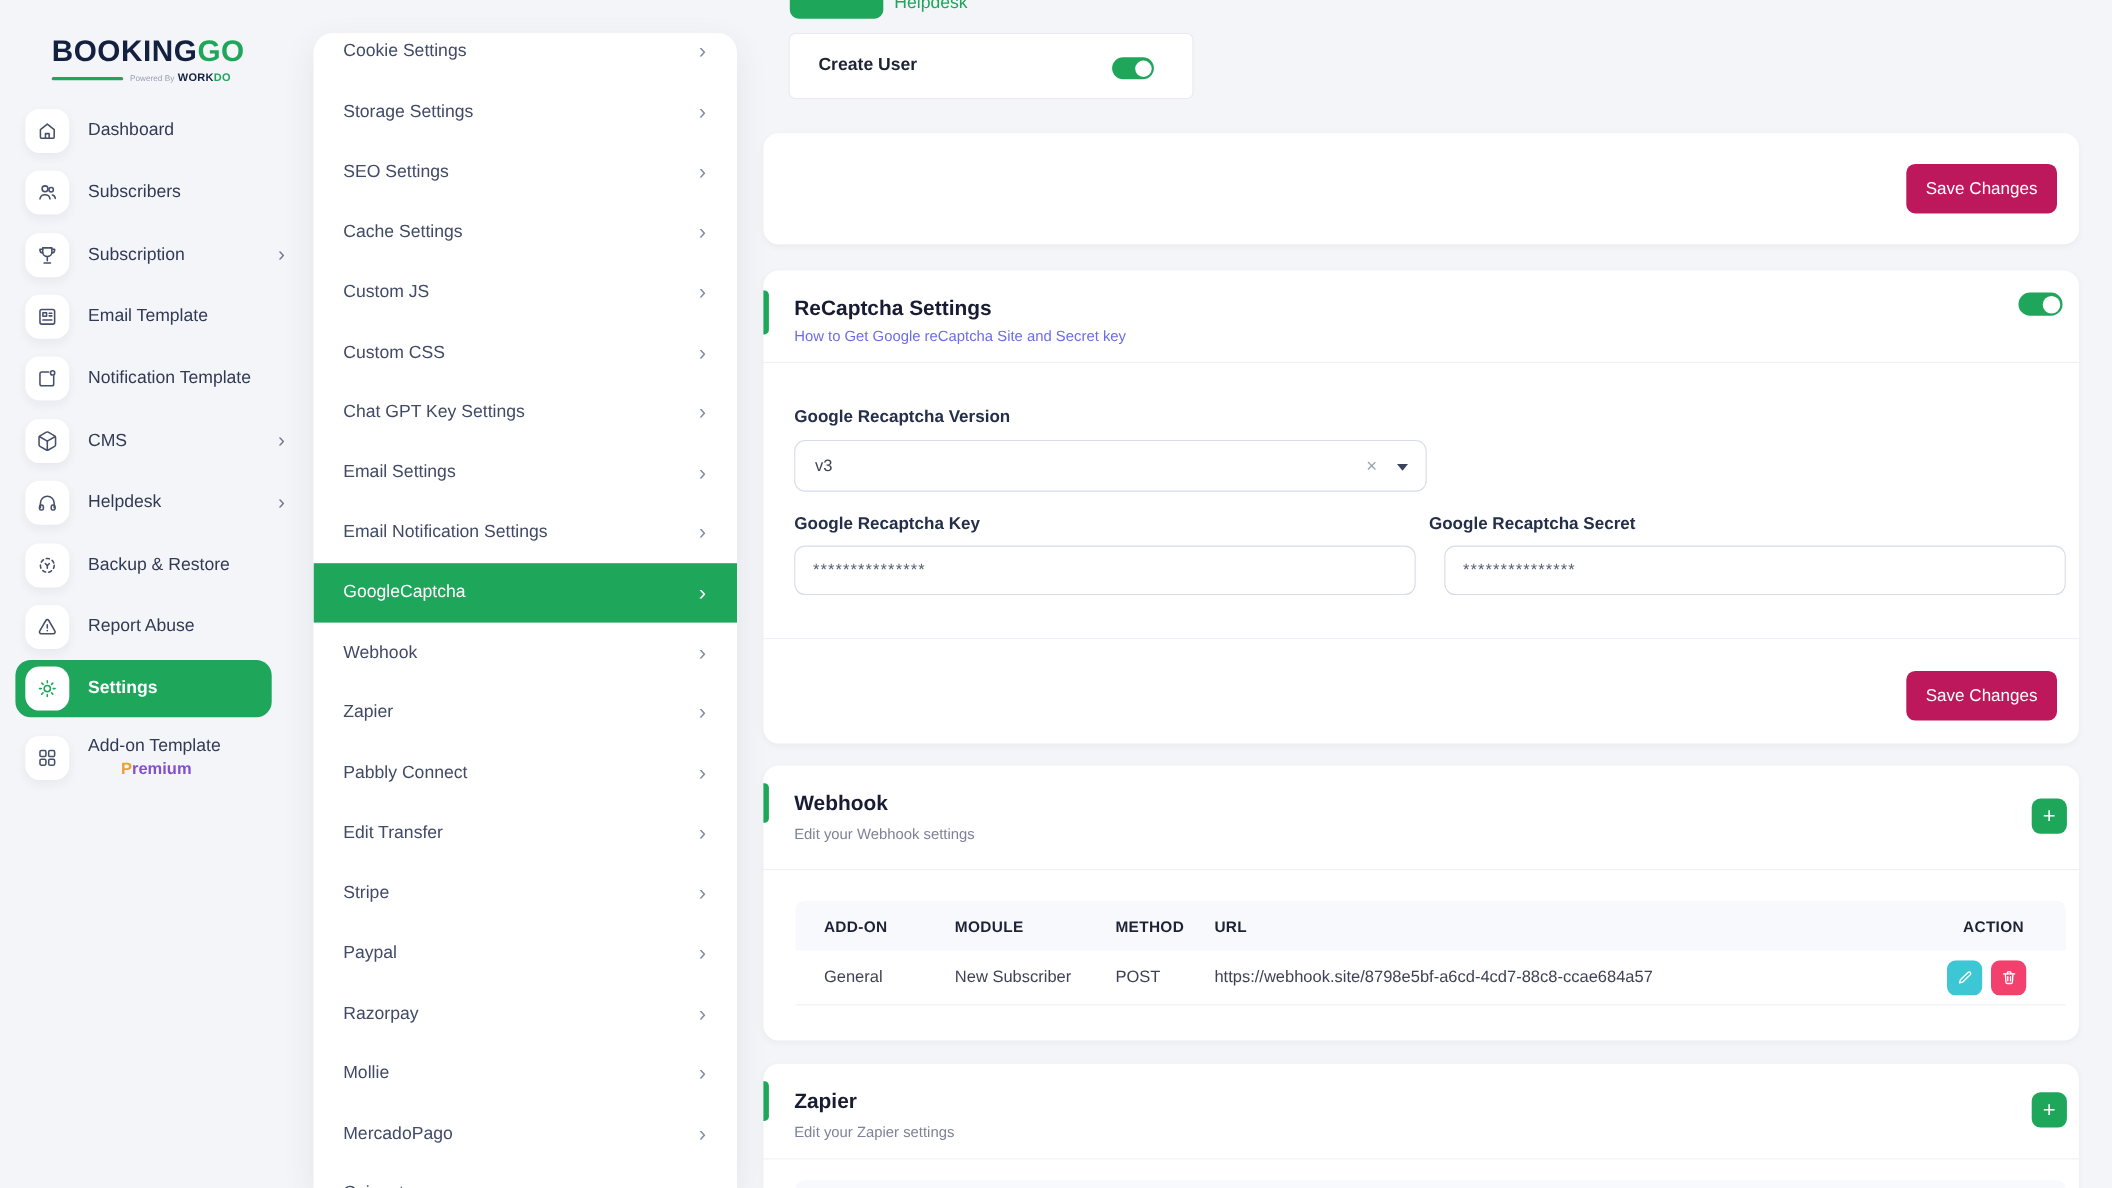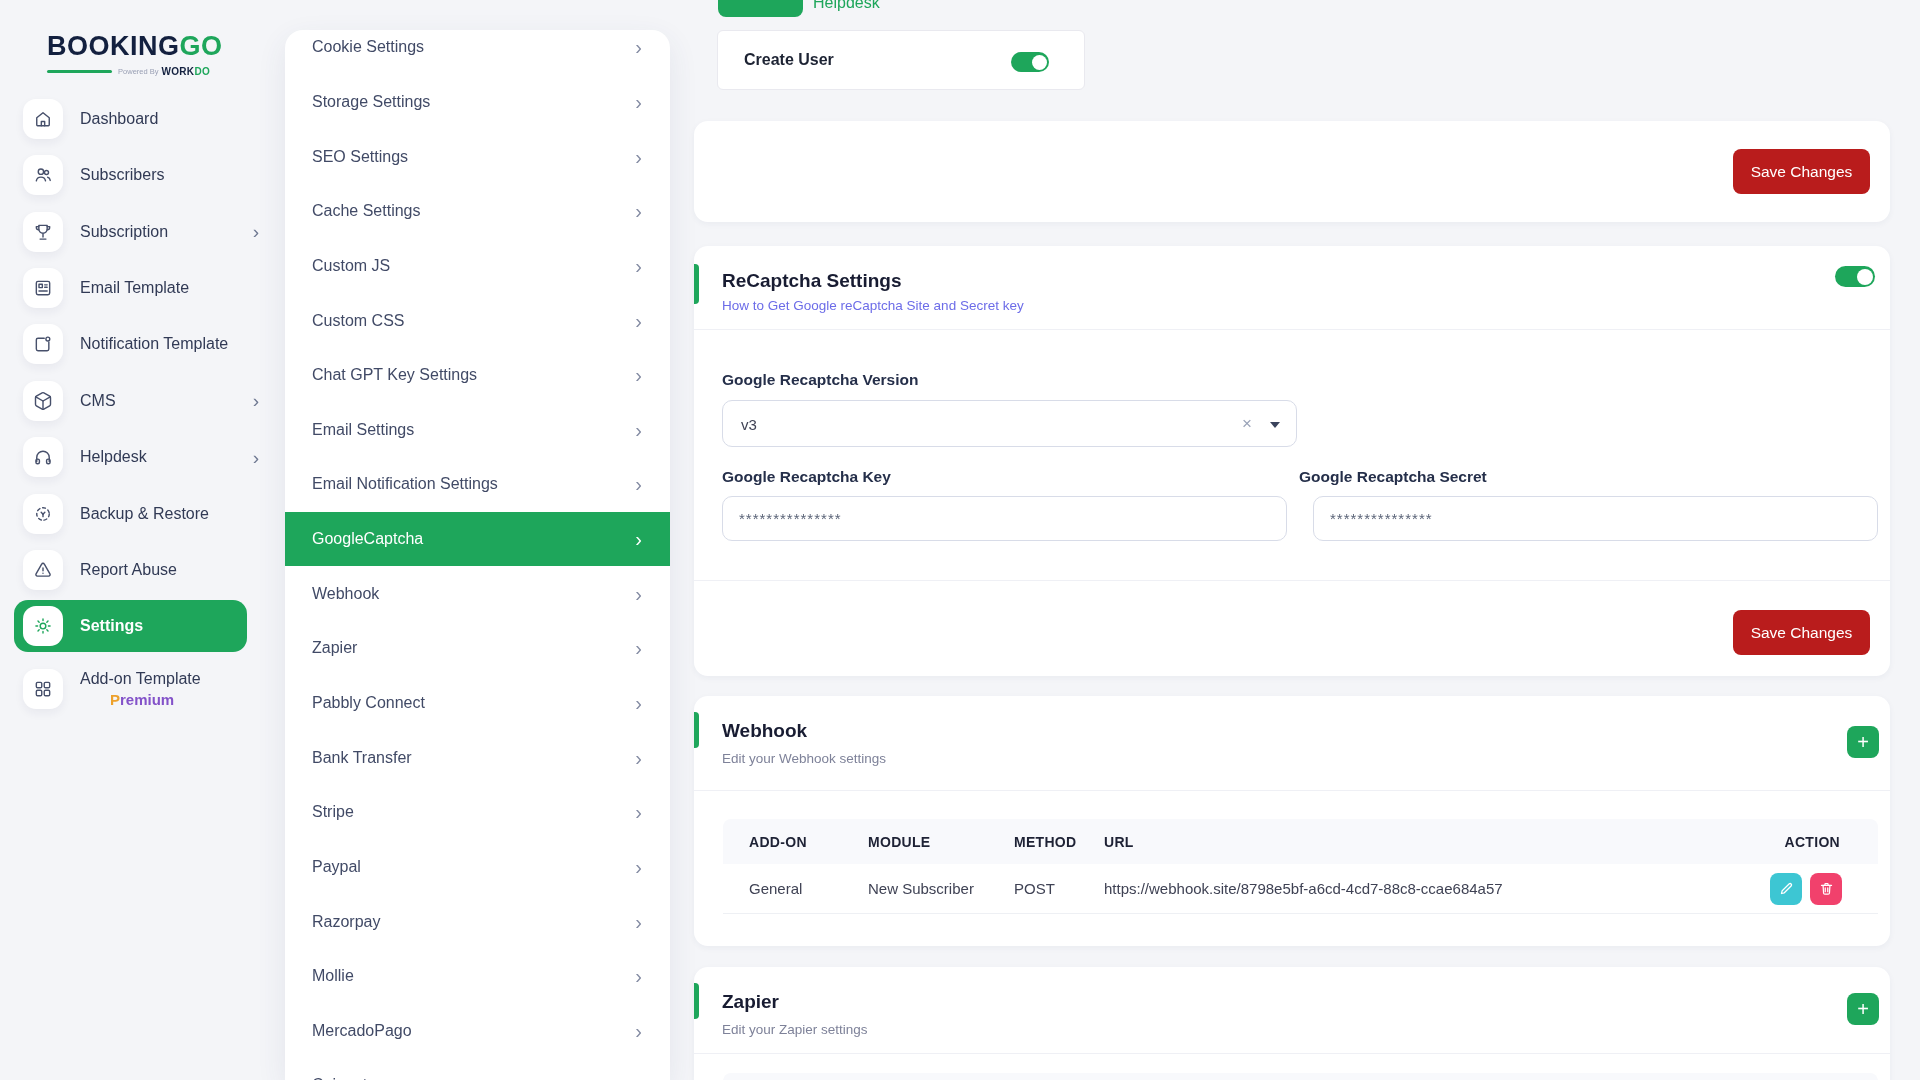--- a/index.html
+++ b/index.html
@@ -56,21 +56,21 @@
   .create-user-card { position:absolute; left:23px; top:30px; width:368px; height:60px; background:#fff;
     border:1px solid #e9e9ef; border-radius:6px; }
   .create-user-label { position:absolute; left:26px; top:50%; transform:translateY(-50%);
     font-size:16px; font-weight:700; color:#1d2333; }
 
   .toggle { position:absolute; width:40px; height:21px; border-radius:11px; background:#1ea65b; cursor:pointer; }
   .toggle::after { content:""; position:absolute; right:2.5px; top:2.5px; width:16px; height:16px; border-radius:50%; background:#fff; }
   .toggle.sm { width:38px; height:20px; }
   .toggle.sm::after { width:15px; height:15px; }
 
-  .btn-green { position:absolute; background:#b91c1c; color:#fff; border:none; border-radius:8px;
+  .btn-green { position:absolute; background:#be185d; color:#fff; border:none; border-radius:8px;
     font-size:15.5px; font-weight:500; font-family:inherit; cursor:pointer; }
 
   .section-bar { position:absolute; left:0; width:5px; background:#1ea65b; border-radius:0 4px 4px 0; }
   .section-title { position:absolute; left:28px; font-size:19px; font-weight:700; color:#181c32; }
   .section-sub { position:absolute; left:28px; font-size:13.5px; color:#7e8299; }
   .section-link { position:absolute; left:28px; font-size:13.5px; color:#6c6ce8; cursor:pointer; }
   .hr { position:absolute; left:0; right:0; height:1px; background:#eff0f5; }
 
   .field-label { position:absolute; font-size:15.5px; font-weight:600; color:#252f4a; }
   .text-input { position:absolute; height:45px; border:1px solid #d8dce8; border-radius:10px; background:#fff;
@@ -283,21 +283,21 @@
     </div>
         <div class="submenu-item">
       <span class="submenu-label">Zapier</span>
       <span class="chev">›</span>
     </div>
         <div class="submenu-item">
       <span class="submenu-label">Pabbly Connect</span>
       <span class="chev">›</span>
     </div>
         <div class="submenu-item">
-      <span class="submenu-label">Bank Transfer</span>
+      <span class="submenu-label">Edit Transfer</span>
       <span class="chev">›</span>
     </div>
         <div class="submenu-item">
       <span class="submenu-label">Stripe</span>
       <span class="chev">›</span>
     </div>
         <div class="submenu-item">
       <span class="submenu-label">Paypal</span>
       <span class="chev">›</span>
     </div>

